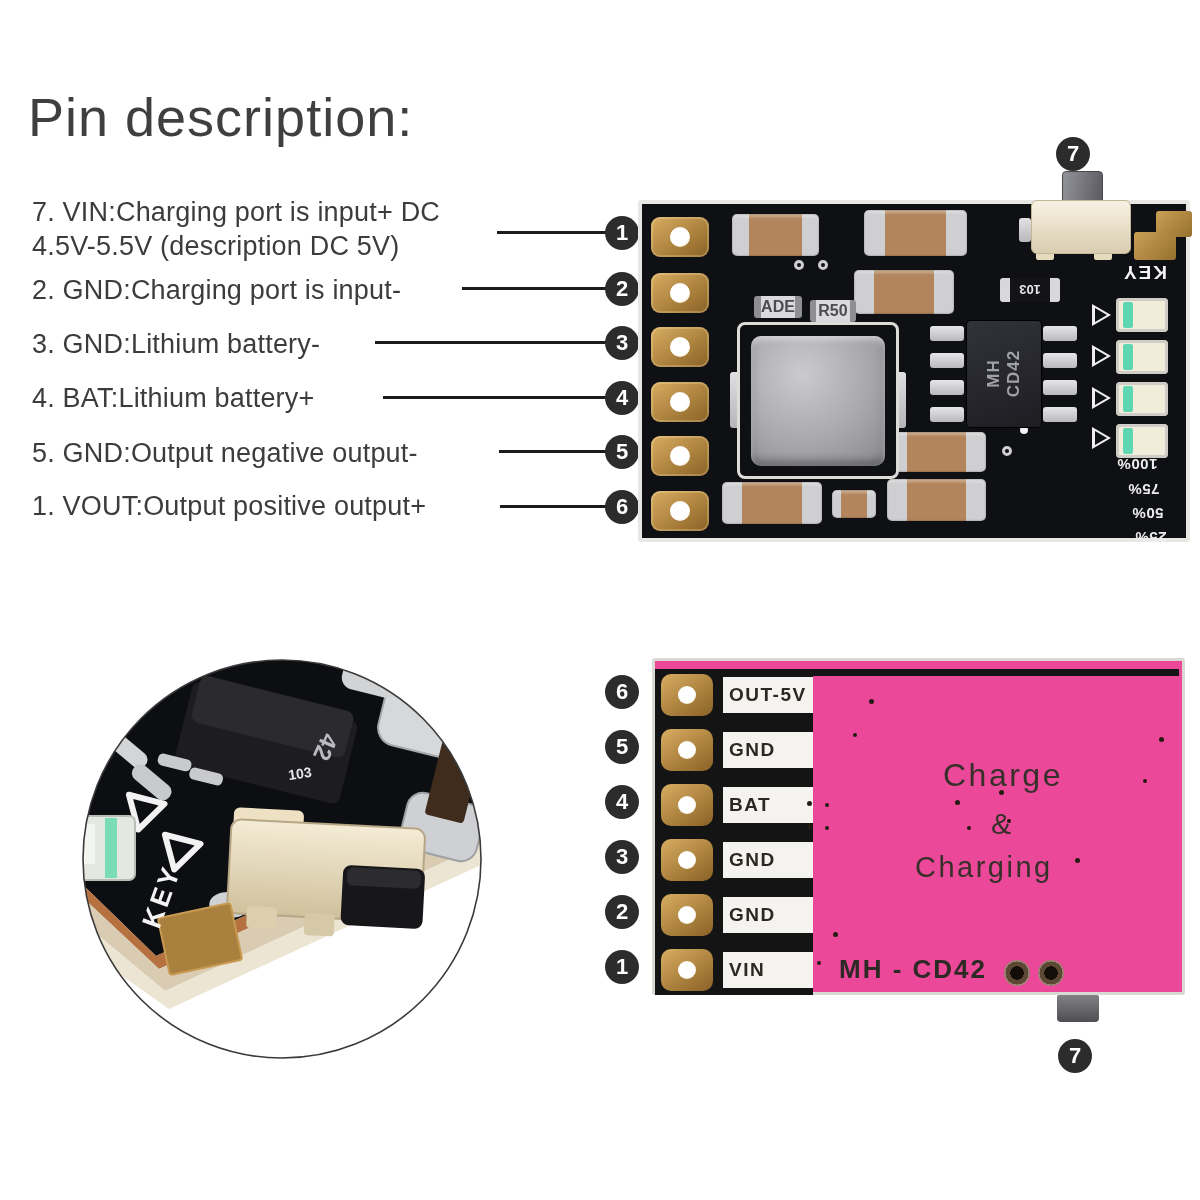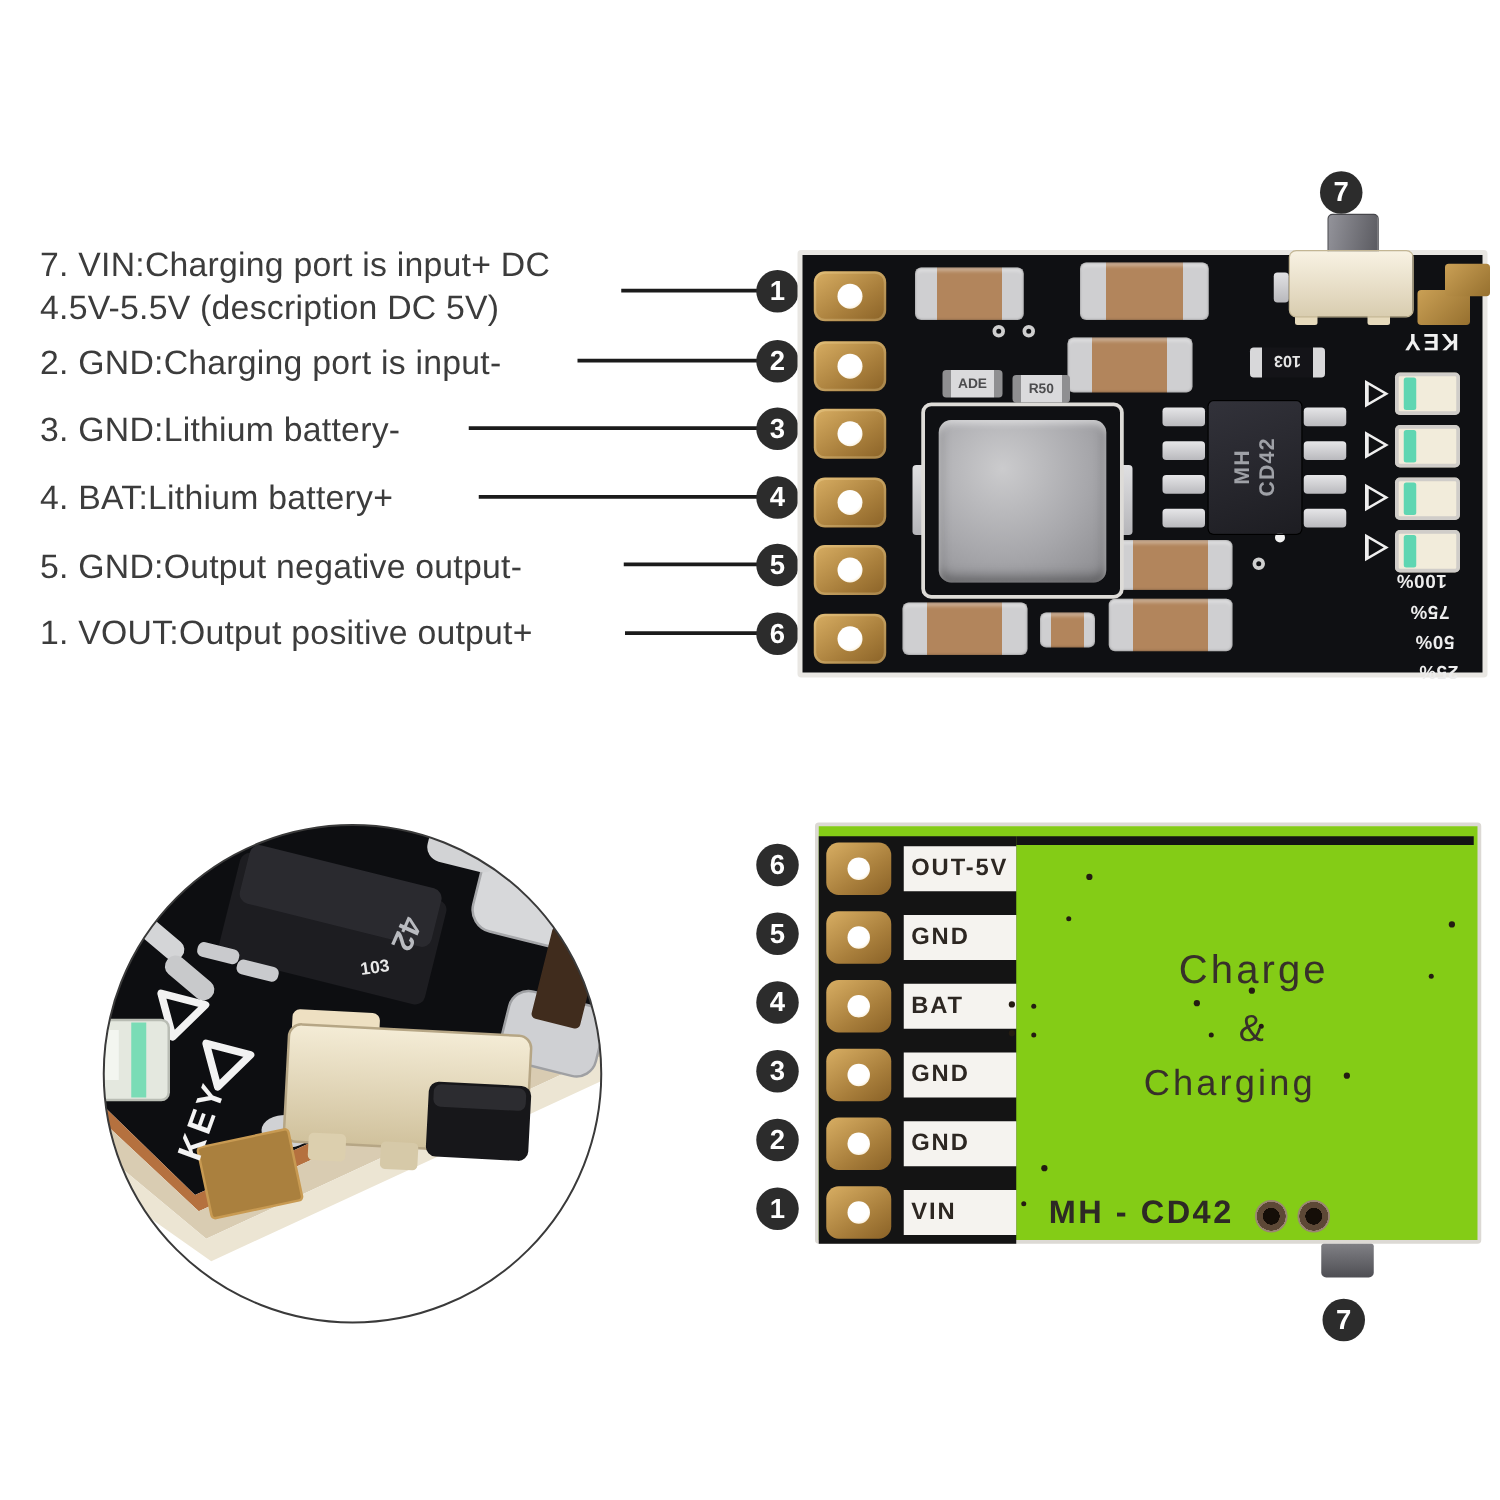--- a/index.html
+++ b/index.html
@@ -17,21 +17,21 @@
              border:4px solid #e9e7e3;border-radius:3px;box-sizing:border-box;}
   .pad{position:absolute;left:9px;width:58px;height:40px;border-radius:9px;
        background:linear-gradient(145deg,#d8ae63,#a97f3c 60%,#8a6227);
        box-shadow:inset 0 0 0 2px rgba(255,235,180,.25);display:flex;align-items:center;justify-content:center;}
   .hole{width:20px;height:20px;border-radius:50%;background:radial-gradient(circle at 45% 40%,#ffffff 60%,#f0d6a0);}
   .cap{position:absolute;border-radius:5px;
        background:linear-gradient(90deg,#cfcfd1 0 20%,#b2855c 20% 80%,#cfcfd1 80%);
        box-shadow:inset 0 0 2px rgba(0,0,0,.45), inset 0 3px 3px rgba(255,255,255,.35);}
   .res{position:absolute;background:linear-gradient(90deg,#8f8f91 0 14%,#dadadc 14% 86%,#8f8f91 86%);
        border-radius:3px;display:flex;align-items:center;justify-content:center;
-       font-size:11px;font-weight:bold;color:#4c4c4e;}
+       font-size:16px;font-weight:bold;color:#4c4c4e;}
   .res103{position:absolute;background:linear-gradient(90deg,#d8d8da 0 16%,#141418 16% 84%,#d8d8da 84%);
        border-radius:3px;display:flex;align-items:center;justify-content:center;
        font-size:13px;font-weight:bold;color:#e6e6e6;transform:rotate(180deg);}
   .inductor{position:absolute;left:95px;top:118px;width:162px;height:157px;border:3px solid #dedcd8;
        border-radius:8px;background:#0f1013;display:flex;align-items:center;justify-content:center;box-sizing:border-box;}
   .inductor-core{width:134px;height:130px;border-radius:10px;
        background:radial-gradient(circle at 38% 30%,#cbcbcd,#a8a8ac 55%,#89898d);
        box-shadow:inset 0 3px 6px rgba(255,255,255,.55), inset 0 -5px 9px rgba(0,0,0,.35);}
   .ind-tab{position:absolute;width:14px;height:56px;background:linear-gradient(#e0e0e2,#b5b5b9);border-radius:3px;}
   .ic{position:absolute;left:325px;top:117px;width:74px;height:106px;border-radius:4px;
@@ -54,21 +54,21 @@
        background:linear-gradient(#f8f2e3,#d9cdb0);border:1px solid #c3b694;border-radius:6px;}
   .sw-knob{position:absolute;left:420px;top:-33px;width:39px;height:33px;z-index:2;
        background:linear-gradient(100deg,#93939a,#5a5a60);border:1px solid #47474c;border-radius:4px 4px 2px 2px;}
   .sw-foot{position:absolute;width:18px;height:14px;background:#e6dabc;border-radius:2px;z-index:1;}
   .sw-side{position:absolute;left:377px;top:14px;width:12px;height:24px;z-index:1;
        background:linear-gradient(#e2e2e4,#b8b8bc);border-radius:3px;}
   .gpad{position:absolute;background:linear-gradient(135deg,#caa055,#96702f);border-radius:3px;}
   .ringdot{position:absolute;width:10px;height:10px;border-radius:50%;border:3px solid #cfcfcf;box-sizing:border-box;}
   .wdot{position:absolute;border-radius:50%;background:#f2f2f2;}
   
-  .board-bot{position:absolute;left:652px;top:658px;width:533px;height:337px;background:#84cc16;
+  .board-bot{position:absolute;left:652px;top:658px;width:533px;height:337px;background:#ec4899;
        border:3px solid #dcd9d4;border-radius:3px;box-sizing:border-box;}
   .bstrip{position:absolute;left:0;top:8px;width:158px;height:326px;background:#141414;}
   .btopline{position:absolute;left:158px;top:8px;width:366px;height:7px;background:#141414;}
   .lbox{position:absolute;left:68px;width:90px;height:36px;background:#f5f3ef;display:flex;align-items:center;
        font-weight:bold;font-size:19px;letter-spacing:1.5px;color:#2d2722;padding-left:6px;box-sizing:border-box;white-space:nowrap;}
   .pad2{position:absolute;left:6px;width:52px;height:42px;border-radius:10px;
        background:linear-gradient(145deg,#d8ae63,#a97f3c 60%,#8a6227);
        display:flex;align-items:center;justify-content:center;}
   .hole2{width:18px;height:18px;border-radius:50%;background:radial-gradient(circle at 45% 40%,#ffffff 60%,#f0d6a0);}
   .via{position:absolute;background:#241c12;border-radius:50%;}
@@ -79,20 +79,21 @@
   .tab{position:absolute;left:1057px;top:995px;width:42px;height:27px;
        background:linear-gradient(#808085,#4e4e53);border-radius:2px 2px 4px 4px;}
   
   .inset{position:absolute;left:81px;top:658px;width:402px;height:402px;}
 </style>
 </head>
 <body>
 
 <div class="stage">
 
+  <div class="title">Pin description:</div>
 
   <div class="li" style="top:197px">7. VIN:Charging port is input+ DC</div>
   <div class="li" style="top:231px">4.5V-5.5V (description DC 5V)</div>
   <div class="li" style="top:275px">2. GND:Charging port is input-</div>
   <div class="li" style="top:329px">3. GND:Lithium battery-</div>
   <div class="li" style="top:383px">4. BAT:Lithium battery+</div>
   <div class="li" style="top:438px">5. GND:Output negative output-</div>
   <div class="li" style="top:491px">1. VOUT:Output positive output+</div>
 
   <div class="cl" style="left:497px;top:231px;width:110px"></div>

